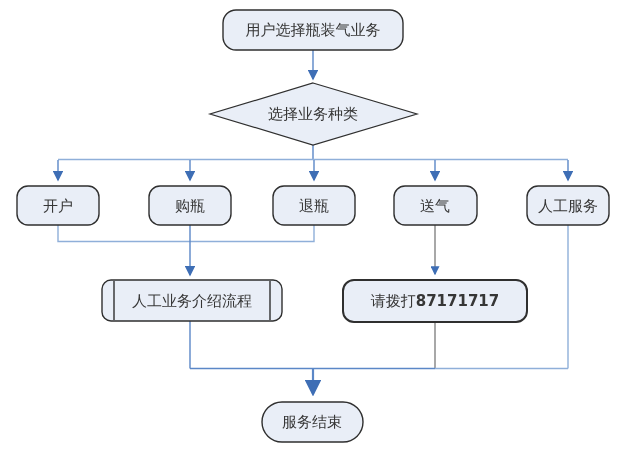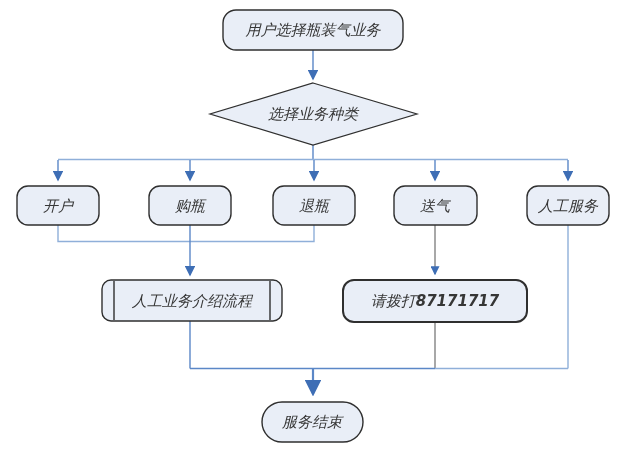--- a/index.html
+++ b/index.html
@@ -1,19 +1,18 @@
 <!DOCTYPE html>
 <html style="--node-fill: #e9eef7; --node-border: #2f2f2f; --edge-blue: #5b87c7; --edge-light: #8fafd9; --edge-gray: #6e6e6e; --arrow-head: #3e6eb5; --text: #363636;"><head>
 <meta charset="utf-8">
 <style>
   html,body{margin:0;padding:0;background:#ffffff;}
   #canvas{
     width:622px;height:455px;position:relative;background:#ffffff;
     font-family:"Liberation Serif","DejaVu Serif",serif;
-    font-style:italic;
   }
   svg{display:block;}
   .node{fill:var(--node-fill,#e9eef7);stroke:var(--node-border,#2f2f2f);stroke-width:1.4;}
   .node.thickline{stroke-width:2;}
   .innerbar{stroke:var(--node-border,#2f2f2f);stroke-width:1.4;fill:none;}
   .edge{fill:none;stroke:var(--edge-blue,#5b87c7);stroke-width:1.4;}
   .edge.light{stroke:var(--edge-light,#8fafd9);}
   .edge.gray{stroke:var(--edge-gray,#6e6e6e);stroke-width:1.2;}
   .edge.thick{stroke-width:2.2;}
   .lbl{

